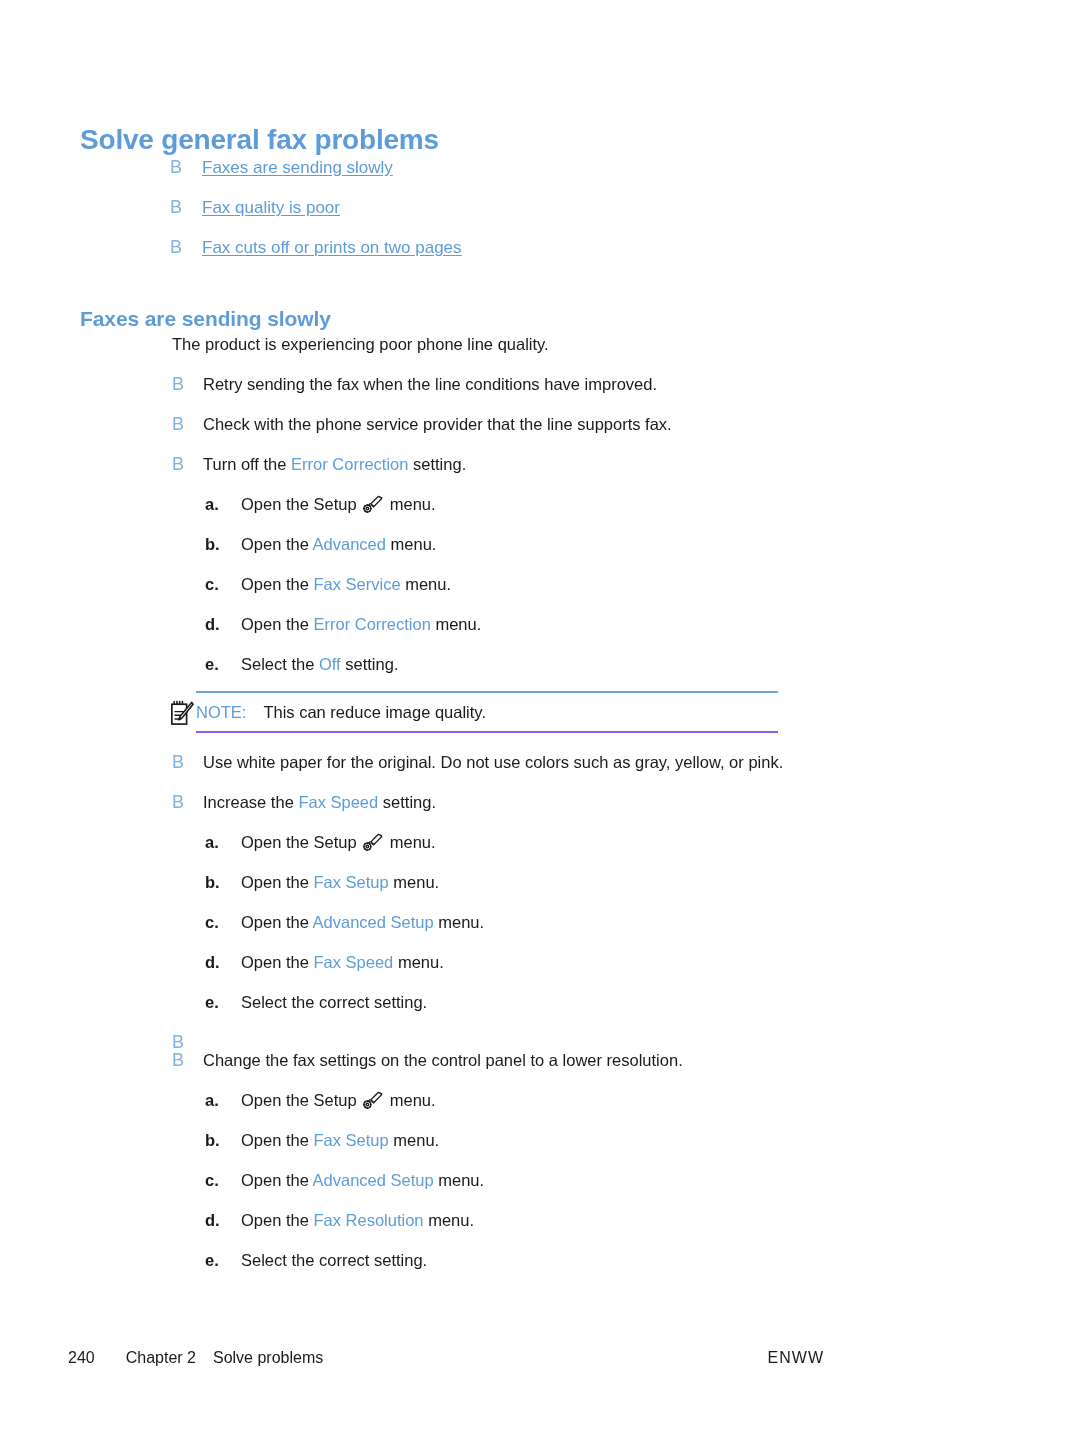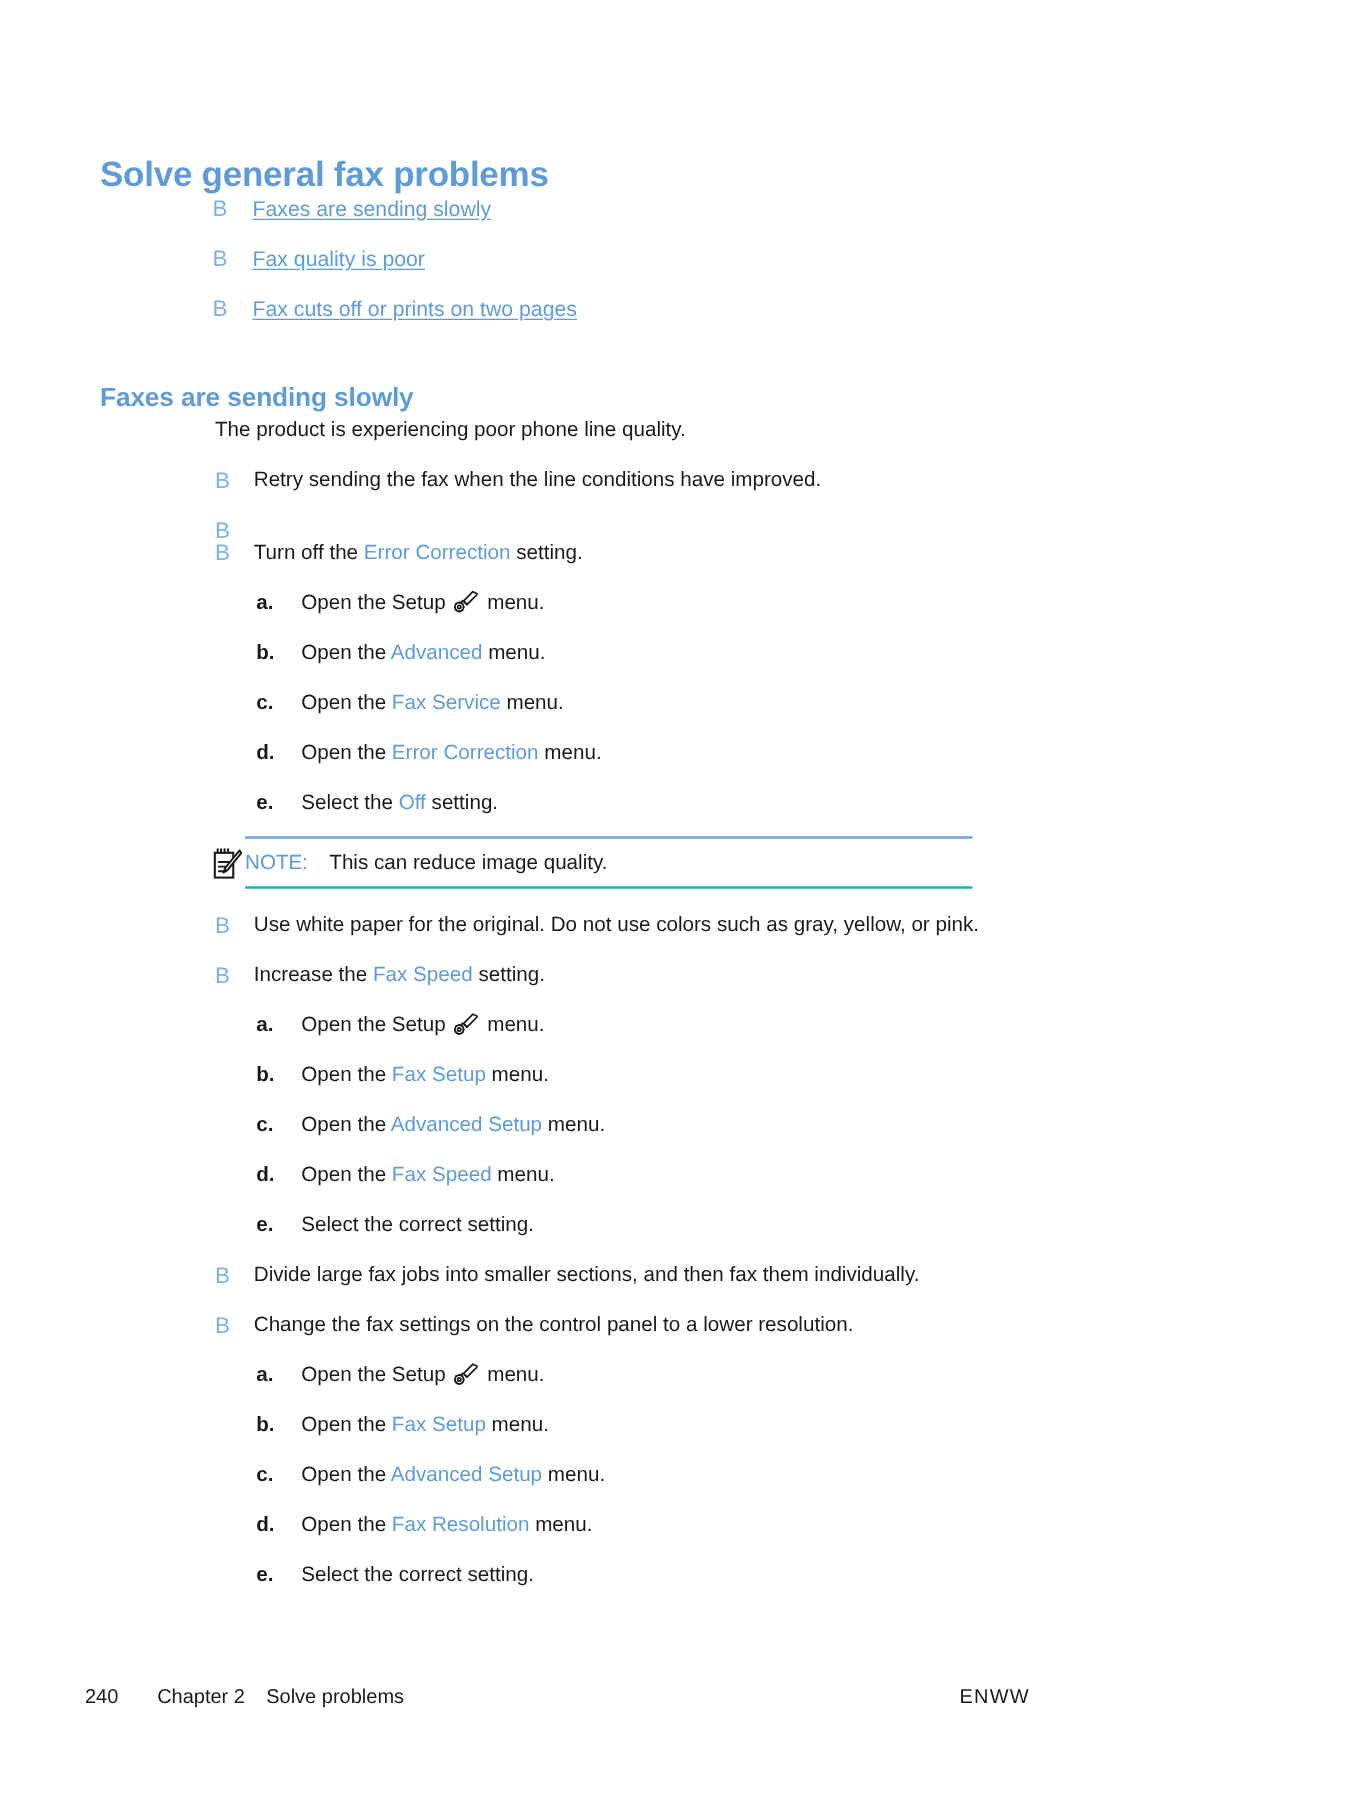--- a/index.html
+++ b/index.html
@@ -143,21 +143,21 @@
     position: relative;
     margin-left: 172px;
     margin-right: 98px;
     padding-bottom: 18px;
     margin-top: -2px;
   }
   .note-rules {
     position: relative;
     margin-left: 24px;
     border-top: 2px solid #6aa4dd;
-    border-bottom: 2px solid #14b8a6;
+    border-bottom: 2px solid #8b5cf6;
     min-height: 38px;
   }
   .note-inner {
     position: relative;
     height: 38px;
     display: flex;
     align-items: center;
   }
   .note-icon {
     position: absolute;
@@ -238,21 +238,21 @@
         <span class="toc-bullet">B</span>
         <a class="toc-link" href="#">Fax cuts off or prints on two pages</a>
       </div>
     </div>
 
   <h2 class="section-heading">Faxes are sending slowly</h2>
 
   <div class="body-flow" id="body-flow">
       <div class="para">The product is experiencing poor phone line quality.</div>
       <div class="bullet-item"><span class="bullet-mark">B</span><span>Retry sending the fax when the line conditions have improved.</span></div>
-      <div class="bullet-item"><span class="bullet-mark">B</span></div>
+      <div class="bullet-item"><span class="bullet-mark">B</span><span>Check with the phone service provider that the line supports fax.</span></div>
       <div class="bullet-item"><span class="bullet-mark">B</span><span>Turn off the </span><span class="ui-term">Error Correction</span><span> setting.</span></div>
       <div class="step-item"><span class="step-mark">a.</span><span>Open the Setup </span><svg viewBox="0 0 32 30" class="setup-icon">
           <g fill="none" stroke="#1a1a1a" stroke-width="2.2" stroke-linejoin="round">
             <path d="M30 4.5 L24.5 2 L21 5.5 L12.5 14 L17 18.5 L25.5 10 L29 6.5 Z" fill="#ffffff"></path>
             <path d="M13.5 15 L17.5 19"></path>
           </g>
           <g fill="none" stroke="#1a1a1a" stroke-width="2.2">
             <path d="M11.8 13.2 L7.5 17.5"></path>
             <circle cx="7" cy="21.5" r="5.6" fill="#ffffff"></circle>
             <circle cx="7" cy="21.5" r="2.1" fill="#ffffff"></circle>
@@ -318,21 +318,21 @@
             <rect x="2" y="16" width="2.4" height="2.4" transform="rotate(-45 3.2 17.2)"></rect>
             <rect x="9.8" y="24.2" width="2.4" height="2.4" transform="rotate(-45 11 25.4)"></rect>
             <rect x="9.8" y="16" width="2.4" height="2.4" transform="rotate(45 11 17.2)"></rect>
             <rect x="2" y="24.2" width="2.4" height="2.4" transform="rotate(45 3.2 25.4)"></rect>
           </g>
         </svg><span> menu.</span></div>
       <div class="step-item"><span class="step-mark">b.</span><span>Open the </span><span class="ui-term">Fax Setup</span><span> menu.</span></div>
       <div class="step-item"><span class="step-mark">c.</span><span>Open the </span><span class="ui-term">Advanced Setup</span><span> menu.</span></div>
       <div class="step-item"><span class="step-mark">d.</span><span>Open the </span><span class="ui-term">Fax Speed</span><span> menu.</span></div>
       <div class="step-item"><span class="step-mark">e.</span><span>Select the correct setting.</span></div>
-      <div class="bullet-item"><span class="bullet-mark">B</span><span>Divide large fax jobs into smaller sections, and then fax them individually.</span></div>
+      <div class="bullet-item"><span class="bullet-mark">B</span></div>
       <div class="bullet-item"><span class="bullet-mark">B</span><span>Change the fax settings on the control panel to a lower resolution.</span></div>
       <div class="step-item"><span class="step-mark">a.</span><span>Open the Setup </span><svg viewBox="0 0 32 30" class="setup-icon">
           <g fill="none" stroke="#1a1a1a" stroke-width="2.2" stroke-linejoin="round">
             <path d="M30 4.5 L24.5 2 L21 5.5 L12.5 14 L17 18.5 L25.5 10 L29 6.5 Z" fill="#ffffff"></path>
             <path d="M13.5 15 L17.5 19"></path>
           </g>
           <g fill="none" stroke="#1a1a1a" stroke-width="2.2">
             <path d="M11.8 13.2 L7.5 17.5"></path>
             <circle cx="7" cy="21.5" r="5.6" fill="#ffffff"></circle>
             <circle cx="7" cy="21.5" r="2.1" fill="#ffffff"></circle>

